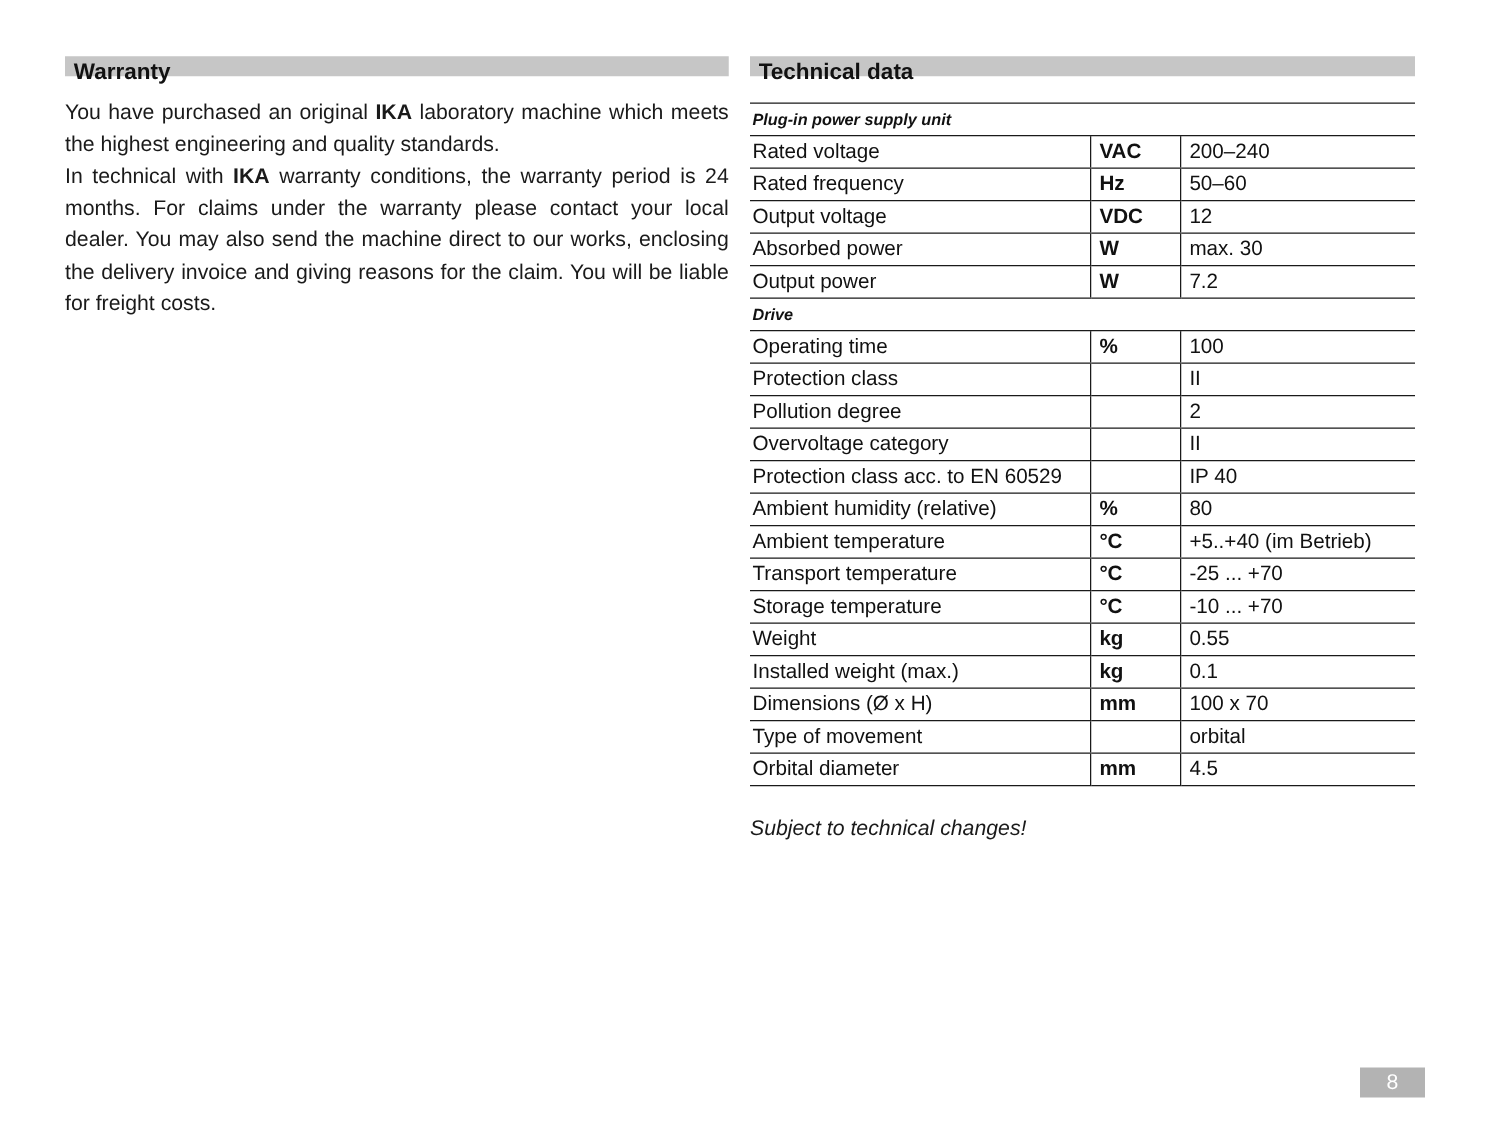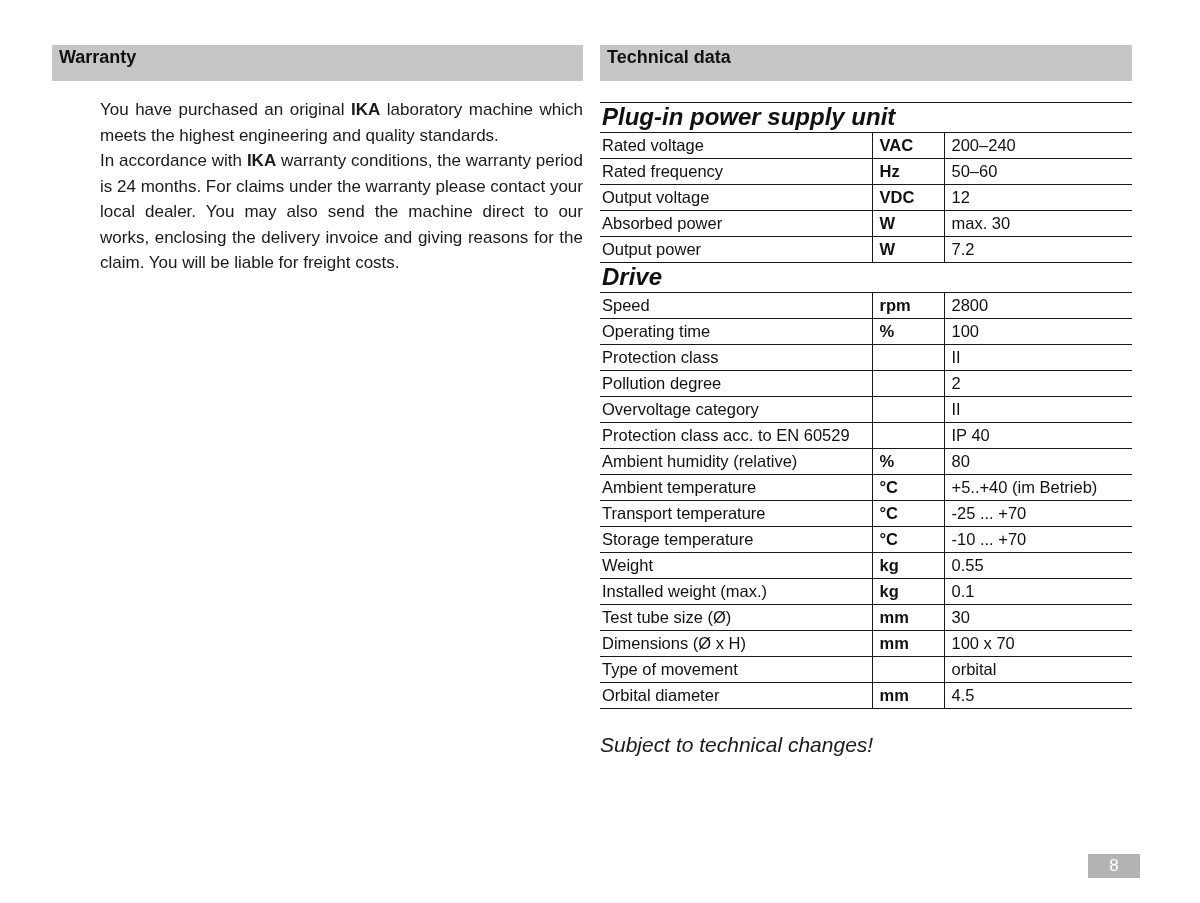--- a/index.html
+++ b/index.html
@@ -11,35 +11,34 @@
     font-family: "Liberation Sans", sans-serif;
     color: #111111;
     overflow: hidden;
   }
   .col { position: absolute; top: 45px; }
   .col-left  { left: 52px;  width: 531px; }
   .col-right { left: 600px; width: 532px; }
 
   .section-bar {
     background: #c6c6c6;
-    height: 36px;
+    height: 16px;
     line-height: 24px;
     padding-left: 7px;
     font-weight: bold;
     font-size: 18px;
     color: #111111;
   }
 
   .warranty-body { margin-top: 16px; }
   .warranty-body p {
     font-size: 17px;
     line-height: 25.5px;
     text-align: justify;
     color: #1a1a1a;
-    margin-left: 48px;
   }
 
   .tech-table {
     width: 100%;
     border-collapse: collapse;
     margin-top: 21px;
     border-top: 1.5px solid #1a1a1a;
     table-layout: fixed;
   }
   .tech-table td {
@@ -53,28 +52,28 @@
   }
   .tech-table td.cell-unit,
   .tech-table td.cell-value {
     border-left: 1.5px solid #1a1a1a;
     padding-left: 7px;
   }
   .tech-table td.cell-unit { font-weight: bold; }
   .tech-table tr.section-row td {
     font-weight: bold;
     font-style: italic;
-    font-size: 24px;
+    font-size: 13px;
     padding-left: 2px;
   }
 
   .footnote {
     margin-top: 24px;
     font-style: italic;
-    font-size: 21px;
+    font-size: 17px;
     color: #1a1a1a;
   }
 
   .page-number {
     position: absolute;
     left: 1088px;
     top: 854px;
     width: 52px;
     height: 24px;
     background: #b3b3b3;
@@ -86,21 +85,21 @@
 </style>
 </head>
 <body>
 
 <div class="col col-left">
   <div class="section-bar">
     <span>Warranty</span>
   </div>
   <div class="warranty-body">
     <p><span>You have purchased an original </span><b>IKA</b><span> laboratory machine which meets the highest engineering and quality standards.</span></p>
-    <p><span>In accordance with </span><b>IKA</b><span> warranty conditions, the warranty period is 24 months. For claims under the warranty please contact your local dealer. You may also send the machine direct to our works, enclosing the delivery invoice and giving reasons for the claim. You will be liable for freight costs.</span></p>
+    <p><span>In technical with </span><b>IKA</b><span> warranty conditions, the warranty period is 24 months. For claims under the warranty please contact your local dealer. You may also send the machine direct to our works, enclosing the delivery invoice and giving reasons for the claim. You will be liable for freight costs.</span></p>
   </div>
 </div>
 
 <div class="col col-right">
   <div class="section-bar">
     <span>Technical data</span>
   </div>
   <table class="tech-table">
     <colgroup>
       <col style="width:272px">
@@ -133,25 +132,20 @@
         </tr>
         <tr>
           <td class="cell-label">Output power</td>
           <td class="cell-unit">W</td>
           <td class="cell-value">7.2</td>
         </tr>
         <tr class="section-row">
           <td colspan="3">Drive</td>
         </tr>
         <tr>
-          <td class="cell-label">Speed</td>
-          <td class="cell-unit">rpm</td>
-          <td class="cell-value">2800</td>
-        </tr>
-        <tr>
           <td class="cell-label">Operating time</td>
           <td class="cell-unit">%</td>
           <td class="cell-value">100</td>
         </tr>
         <tr>
           <td class="cell-label">Protection class</td>
           <td class="cell-unit"></td>
           <td class="cell-value">II</td>
         </tr>
         <tr>
@@ -191,25 +185,20 @@
         </tr>
         <tr>
           <td class="cell-label">Weight</td>
           <td class="cell-unit">kg</td>
           <td class="cell-value">0.55</td>
         </tr>
         <tr>
           <td class="cell-label">Installed weight (max.)</td>
           <td class="cell-unit">kg</td>
           <td class="cell-value">0.1</td>
-        </tr>
-        <tr>
-          <td class="cell-label">Test tube size (Ø)</td>
-          <td class="cell-unit">mm</td>
-          <td class="cell-value">30</td>
         </tr>
         <tr>
           <td class="cell-label">Dimensions (Ø x H)</td>
           <td class="cell-unit">mm</td>
           <td class="cell-value">100 x 70</td>
         </tr>
         <tr>
           <td class="cell-label">Type of movement</td>
           <td class="cell-unit"></td>
           <td class="cell-value">orbital</td>

